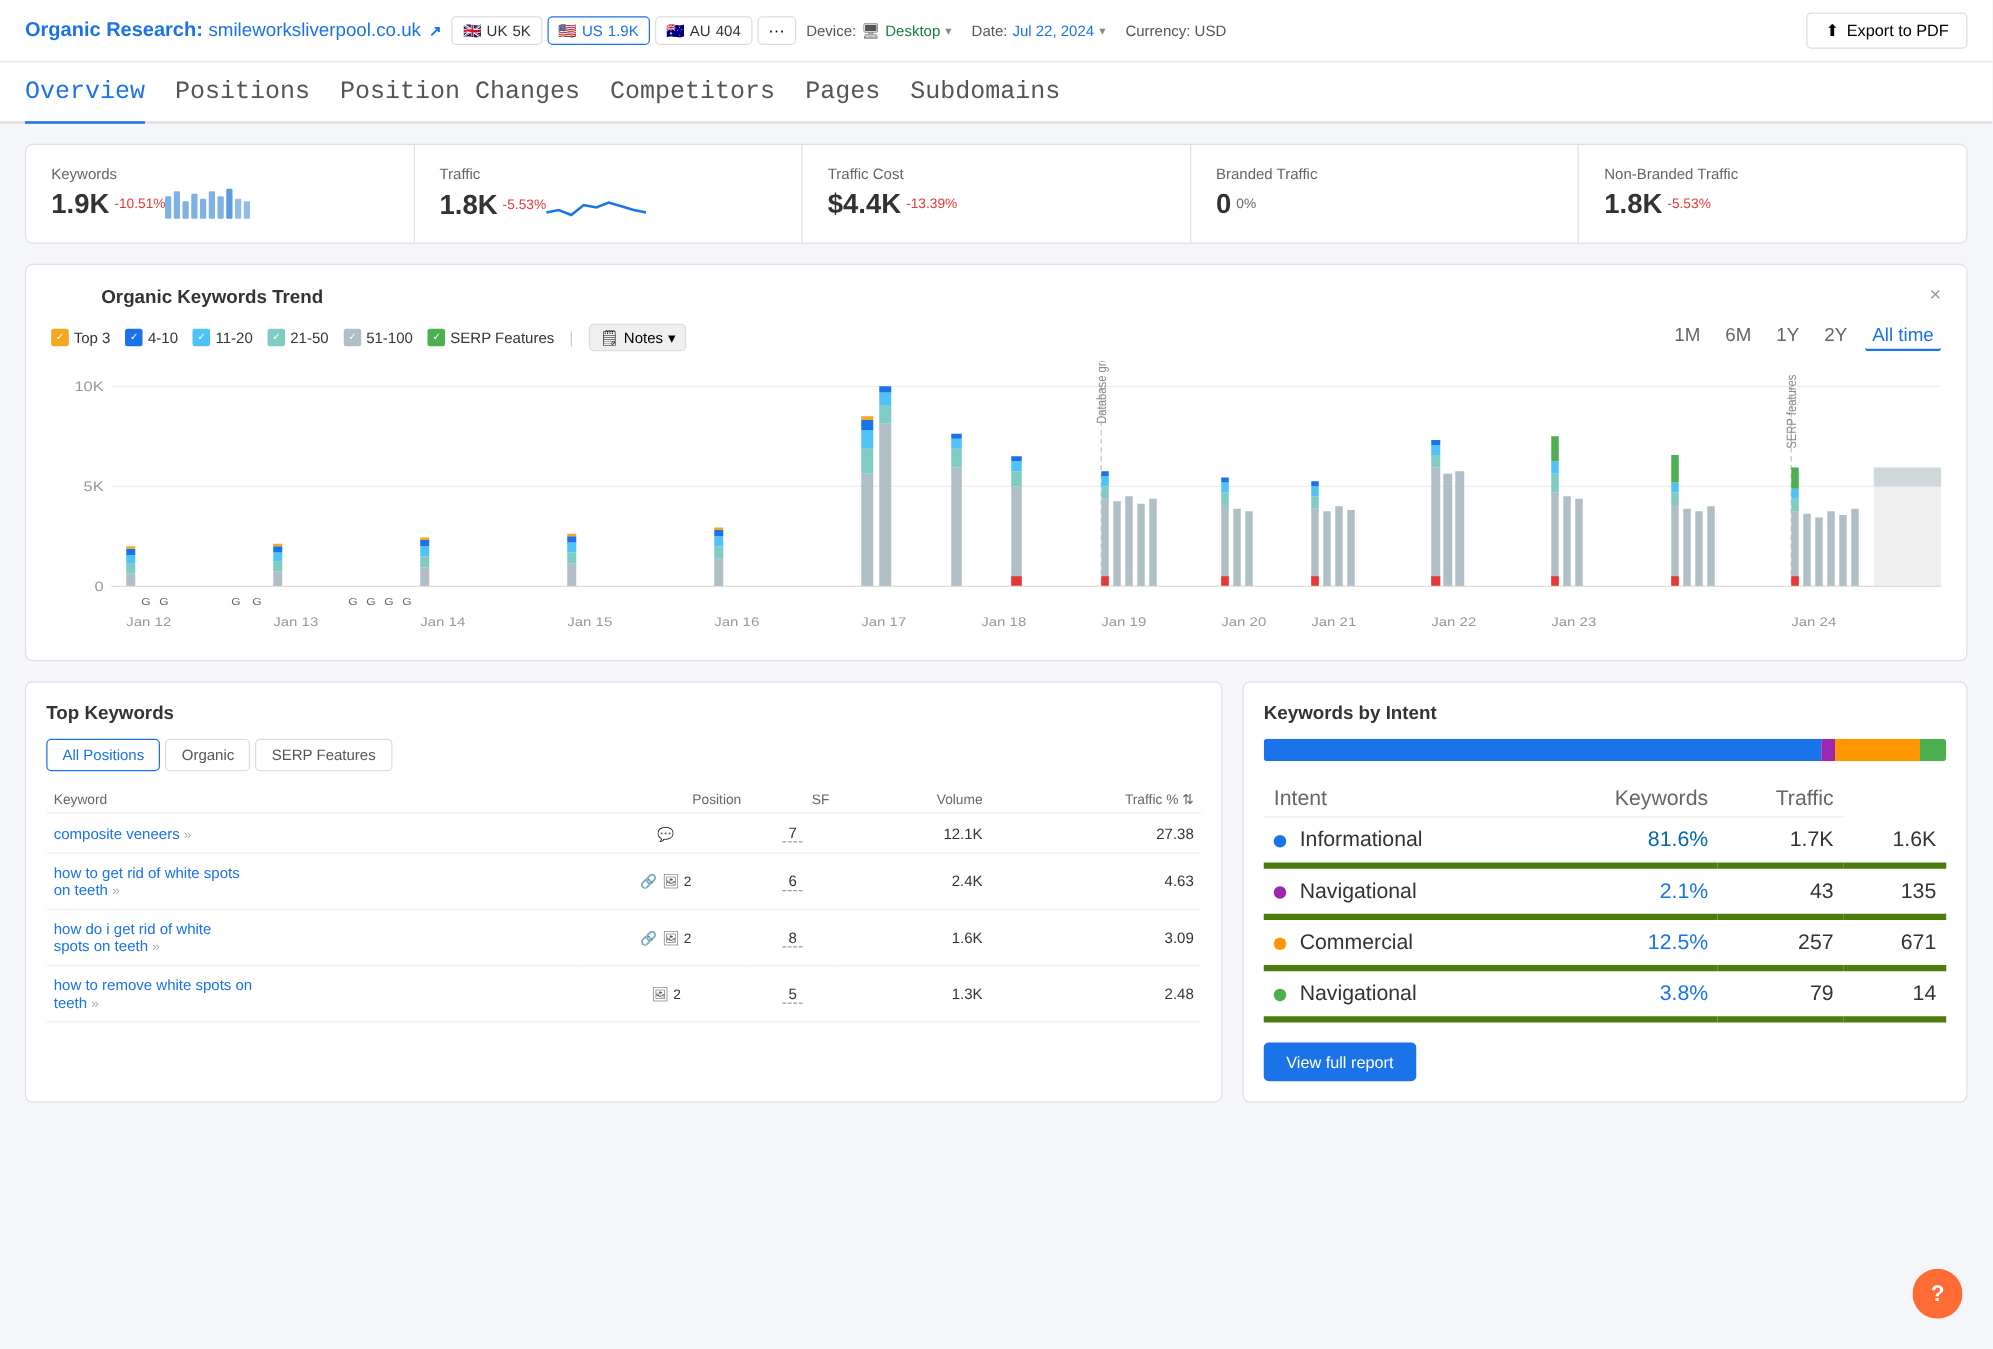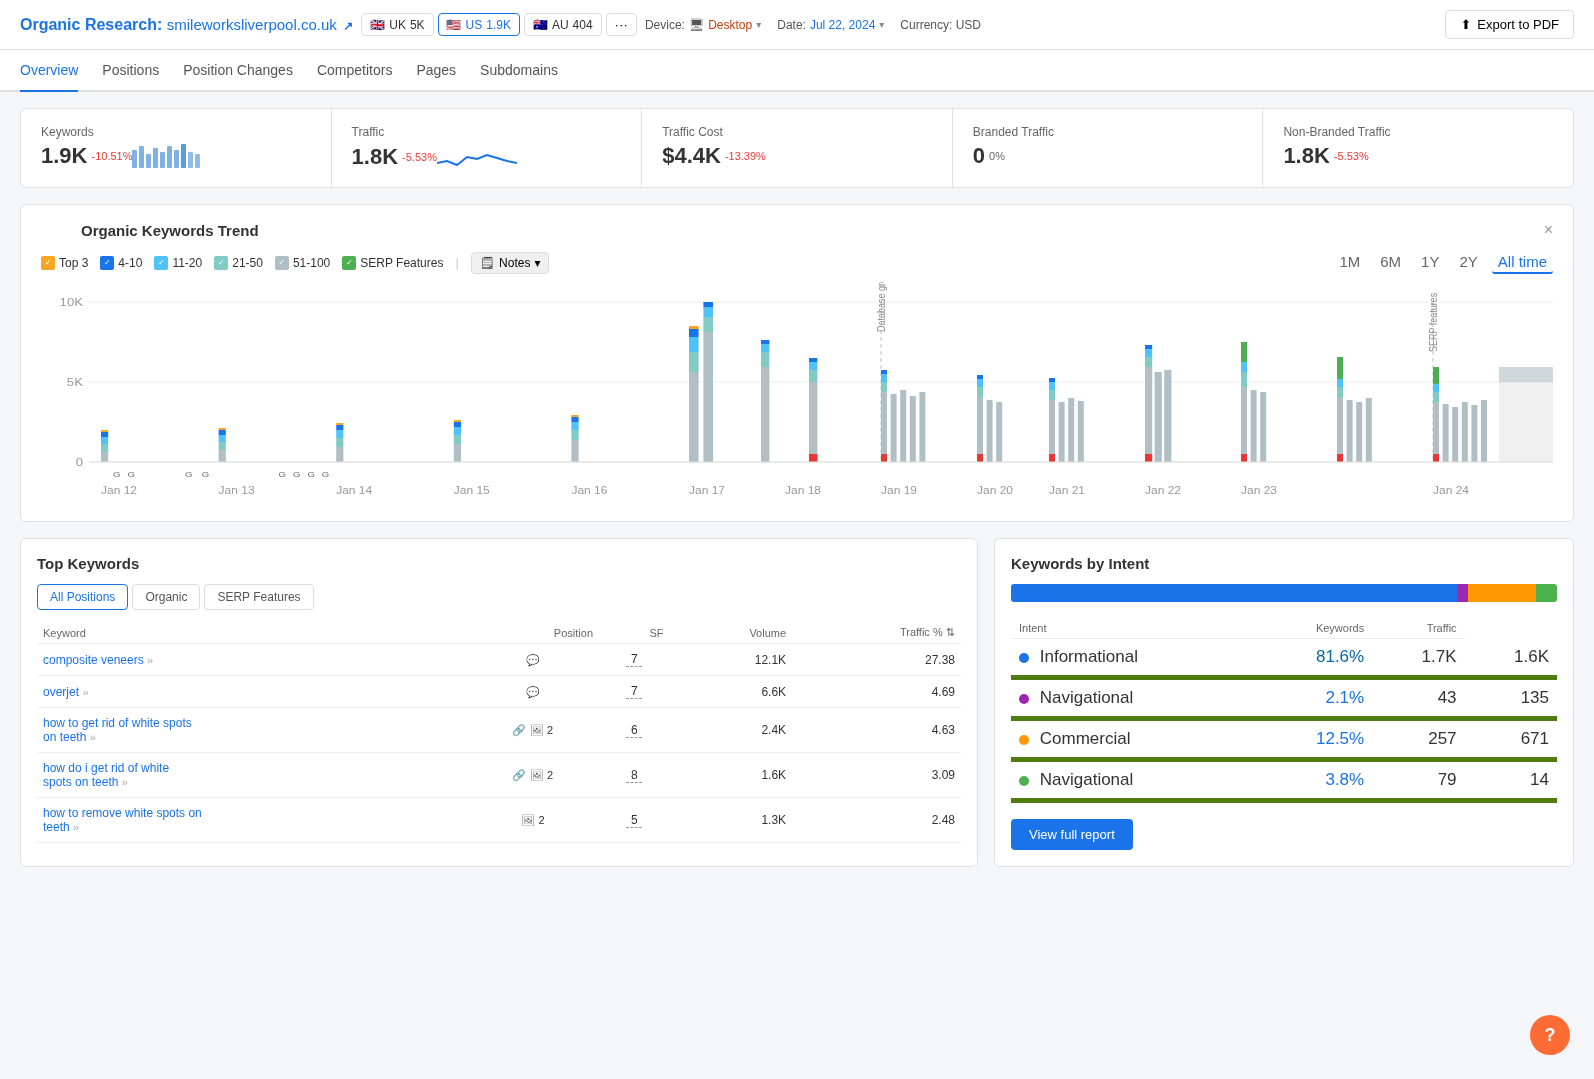--- a/index.html
+++ b/index.html
@@ -12,21 +12,21 @@
     .flag-tabs { display: flex; gap: 4px; }
     .flag-tab { display: flex; align-items: center; gap: 4px; padding: 3px 8px; border: 1px solid #ddd; border-radius: 4px; cursor: pointer; font-size: 12px; background: #fff; }
     .flag-tab.active { background: #fff; border-color: #1a73e8; color: #1a73e8; }
     .more-btn { padding: 3px 8px; border: 1px solid #ddd; border-radius: 4px; cursor: pointer; background: #fff; }
     .filters { display: flex; align-items: center; gap: 16px; font-size: 12px; color: #555; }
     .filter-item { display: flex; align-items: center; gap: 4px; cursor: pointer; }
     .filter-item .arrow { color: #888; font-size: 10px; }
     .export-btn { display: flex; align-items: center; gap: 6px; padding: 6px 14px; border: 1px solid #ddd; border-radius: 4px; cursor: pointer; font-size: 13px; background: #fff; }
 
     .nav-bar { background: #fff; border-bottom: 2px solid #e0e0e0; padding: 0 20px; display: flex; gap: 24px; }
-    .nav-item { padding: 12px 0; font-size: 14px; cursor: pointer; color: #555; border-bottom: 2px solid transparent; margin-bottom: -2px; }
+    .nav-item { padding: 12px 0; font-size: 20px; cursor: pointer; color: #555; border-bottom: 2px solid transparent; margin-bottom: -2px; font-family: Liberation Mono, monospace; }
     .nav-item.active { color: #1a73e8; border-bottom: 2px solid #1a73e8; font-weight: 500; }
 
     .main-content { padding: 16px 20px; max-width: 1594px; }
 
     .metrics-row { background: #fff; border: 1px solid #e0e0e0; border-radius: 6px; display: flex; margin-bottom: 16px; }
     .metric-card { flex: 1; padding: 16px 20px; border-right: 1px solid #e0e0e0; }
     .metric-card:last-child { border-right: none; }
     .metric-label { font-size: 12px; color: #666; margin-bottom: 4px; }
     .metric-value { font-size: 22px; font-weight: 700; }
     .metric-change { font-size: 11px; margin-left: 4px; }
@@ -69,21 +69,21 @@
     .kw-table th.right { text-align: right; }
     .kw-table td { padding: 8px 6px; border-bottom: 1px solid #f0f0f0; font-size: 12px; vertical-align: middle; }
     .kw-link { color: #1a73e8; text-decoration: none; cursor: pointer; }
     .kw-pos { text-align: center; border-bottom: 1px dashed #999; display: inline-block; min-width: 16px; cursor: pointer; }
 
     
     .intent-bar { height: 18px; display: flex; border-radius: 3px; overflow: hidden; margin-bottom: 16px; }
     .intent-bar-seg { height: 100%; }
 
     .intent-table { width: 100%; border-collapse: collapse; }
-    .intent-table th { font-size: 11px; color: #666; font-weight: 500; padding: 4px 8px; text-align: left; border-bottom: 1px solid #eee; }
+    .intent-table th { font-size: 17px; color: #666; font-weight: 500; padding: 4px 8px; text-align: left; border-bottom: 1px solid #eee; }
     .intent-table th.right { text-align: right; }
     .intent-table td { padding: 8px 8px; border-bottom: 5px solid #4d7c0f; font-size: 17px; }
     .intent-table td.right { text-align: right; }
     .intent-dot { width: 10px; height: 10px; border-radius: 50%; display: inline-block; margin-right: 6px; vertical-align: middle; }
 
     .view-full-btn { background: #1a73e8; color: #fff; border: none; border-radius: 4px; padding: 8px 18px; cursor: pointer; font-size: 13px; margin-top: 16px; }
 
     .help-btn { position: fixed; bottom: 24px; right: 24px; width: 40px; height: 40px; background: #ff6b35; border-radius: 50%; display: flex; align-items: center; justify-content: center; color: #fff; font-size: 18px; font-weight: 700; cursor: pointer; z-index: 999; }
   </style>
 </head>
@@ -111,21 +111,21 @@
         <span>🇦🇺</span>
         <span>AU</span>
         <span>404</span>
       </div>
       <button class="more-btn">···</button>
     </div>
     <div class="filters">
       <div class="filter-item">
         <span>Device:</span>
         <span style="color:#555;">🖥</span>
-        <span style="color:#c2410c;">Desktop</span>
+        <span style="color:#15803d;">Desktop</span>
         <span class="arrow">▾</span>
       </div>
       <div class="filter-item">
         <span>Date:</span>
         <span style="color:#1a73e8;">Jul 22, 2024</span>
         <span class="arrow">▾</span>
       </div>
       <div class="filter-item">
         <span>Currency: USD</span>
       </div>
@@ -459,34 +459,20 @@
             <td style="text-align:center;">
               <span style="font-size:11px;color:#555;">💬</span>
             </td>
             <td style="text-align:center;">
               <span class="kw-pos">7</span>
             </td>
             <td style="text-align:right;">12.1K</td>
             <td style="text-align:right;">27.38</td>
           </tr>
 
-          <tr>
-            <td>
-              <a class="kw-link">overjet</a>
-              <span style="color:#aaa;font-size:11px;"> »</span>
-            </td>
-            <td style="text-align:center;">
-              <span style="font-size:11px;color:#555;">💬</span>
-            </td>
-            <td style="text-align:center;">
-              <span class="kw-pos">7</span>
-            </td>
-            <td style="text-align:right;">6.6K</td>
-            <td style="text-align:right;">4.69</td>
-          </tr>
 
           <tr>
             <td>
               <a class="kw-link">how to get rid of white spots<br>on teeth</a>
               <span style="color:#aaa;font-size:11px;"> »</span>
             </td>
             <td style="text-align:center;">
               <span style="font-size:11px;color:#555;">🔗</span>
               <span style="font-size:11px;color:#555;">🖼</span>
               <span style="font-size:11px;">2</span>

